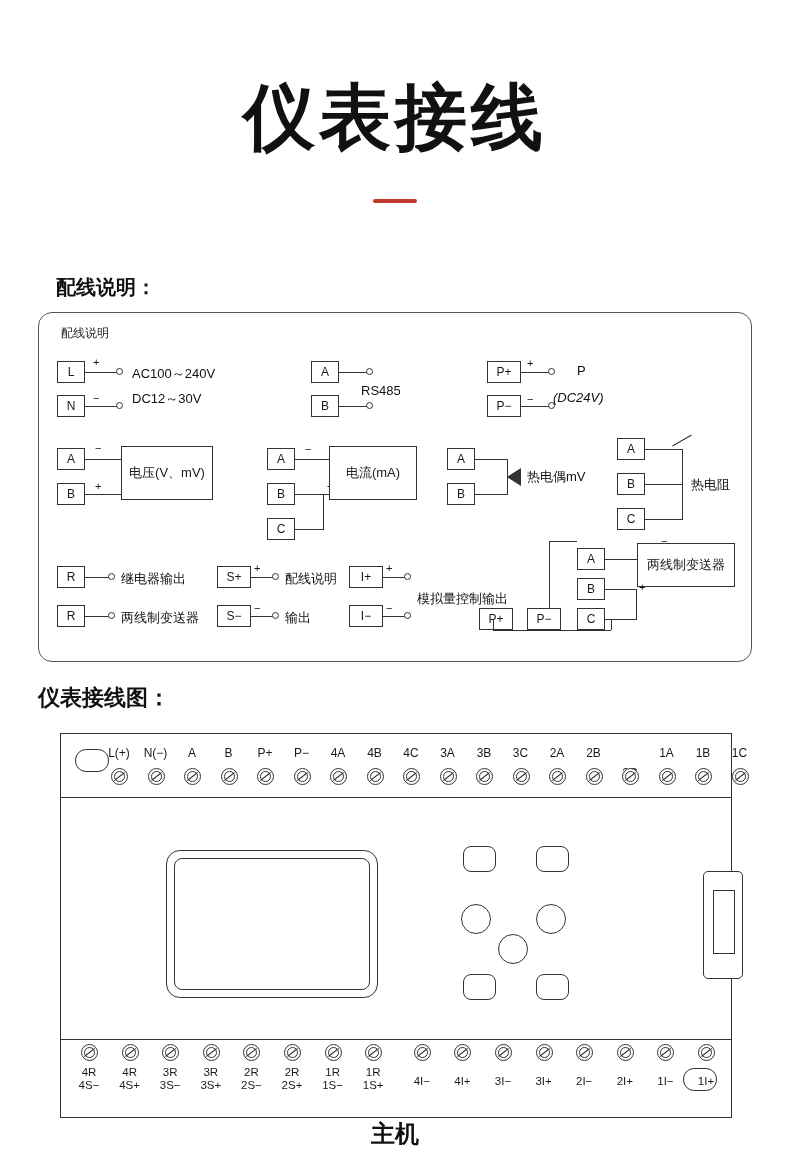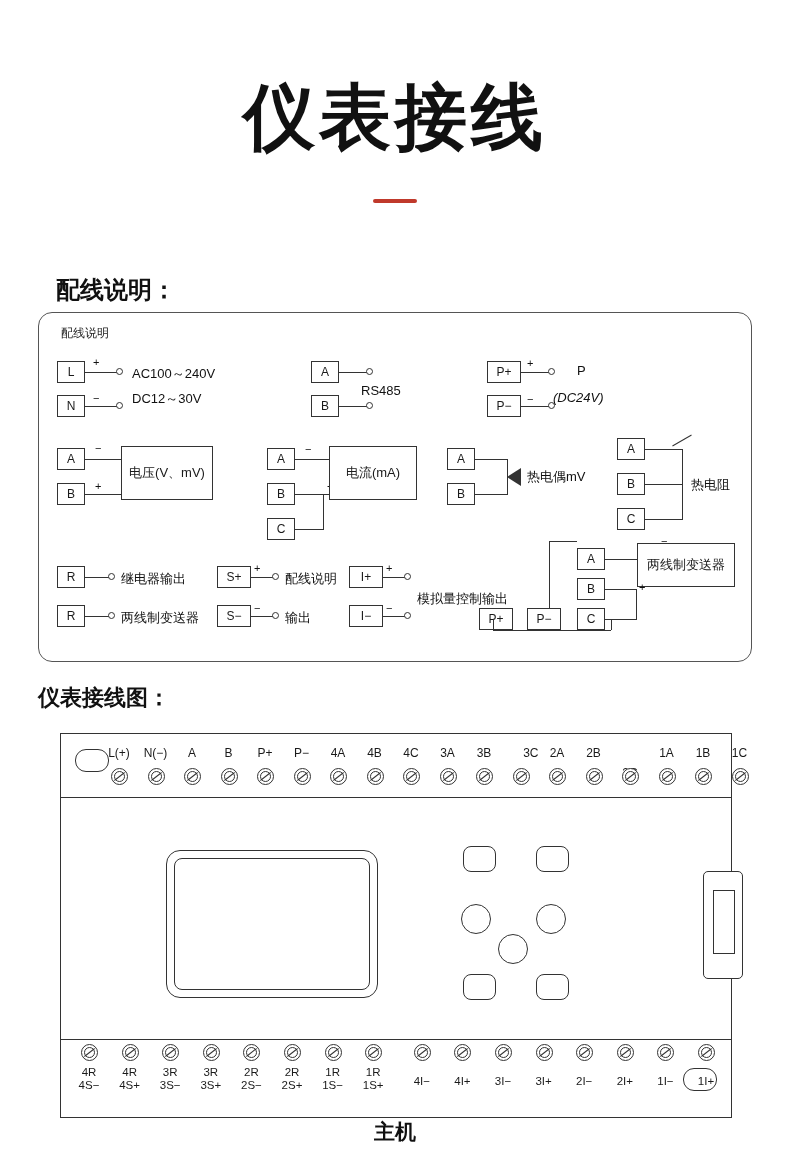--- a/index.html
+++ b/index.html
@@ -31,21 +31,21 @@
     color: #111;
   }
   .title-rule {
     width: 44px;
     height: 4px;
     background: #c0392b;
     margin: 42px auto 0 auto;
     border-radius: 2px;
   }
   .section-heading {
-    font-size: 24px;
+    font-size: 20px;
     font-weight: bold;
     color: #111;
     margin: 0;
     padding: 0;
   }
   .heading-1 {
     position: absolute;
     left: 56px;
     top: 274px;
   }
@@ -256,21 +256,21 @@
     height: 64px;
     border: 1px solid #333;
     box-sizing: border-box;
   }
   .caption {
     position: absolute;
     left: 0;
     top: 1118px;
     width: 790px;
     text-align: center;
-    font-size: 21px;
+    font-size: 24px;
     font-weight: bold;
     color: #111;
   }
 </style>
 </head>
 <body>
 
 <div class="page">
 
   <h1 class="title">仪表接线</h1>
@@ -424,21 +424,21 @@
         <div class="pin-label" style="left: 259px; top: 12px; width: 36px;">4A</div>
         <div class="screw" style="left: 269px; top: 34px;"></div>
         <div class="pin-label" style="left: 295.5px; top: 12px; width: 36px;">4B</div>
         <div class="screw" style="left: 305.5px; top: 34px;"></div>
         <div class="pin-label" style="left: 332px; top: 12px; width: 36px;">4C</div>
         <div class="screw" style="left: 342px; top: 34px;"></div>
         <div class="pin-label" style="left: 368.5px; top: 12px; width: 36px;">3A</div>
         <div class="screw" style="left: 378.5px; top: 34px;"></div>
         <div class="pin-label" style="left: 405px; top: 12px; width: 36px;">3B</div>
         <div class="screw" style="left: 415px; top: 34px;"></div>
-        <div class="pin-label" style="left: 441.5px; top: 12px; width: 36px; text-align: right;">3C</div>
+        <div class="pin-label" style="left: 441.5px; top: 12px; width: 36px;">3C</div>
         <div class="screw" style="left: 451.5px; top: 34px;"></div>
         <div class="pin-label" style="left: 478px; top: 12px; width: 36px;">2A</div>
         <div class="screw" style="left: 488px; top: 34px;"></div>
         <div class="pin-label" style="left: 514.5px; top: 12px; width: 36px;">2B</div>
         <div class="screw" style="left: 524.5px; top: 34px;"></div>
         <div class="pin-label" style="left: 551px; top: 12px; width: 36px; margin-top: 20px;">2C</div>
         <div class="screw" style="left: 561px; top: 34px;"></div>
         <div class="pin-label" style="left: 587.5px; top: 12px; width: 36px;">1A</div>
         <div class="screw" style="left: 597.5px; top: 34px;"></div>
         <div class="pin-label" style="left: 624px; top: 12px; width: 36px;">1B</div>

